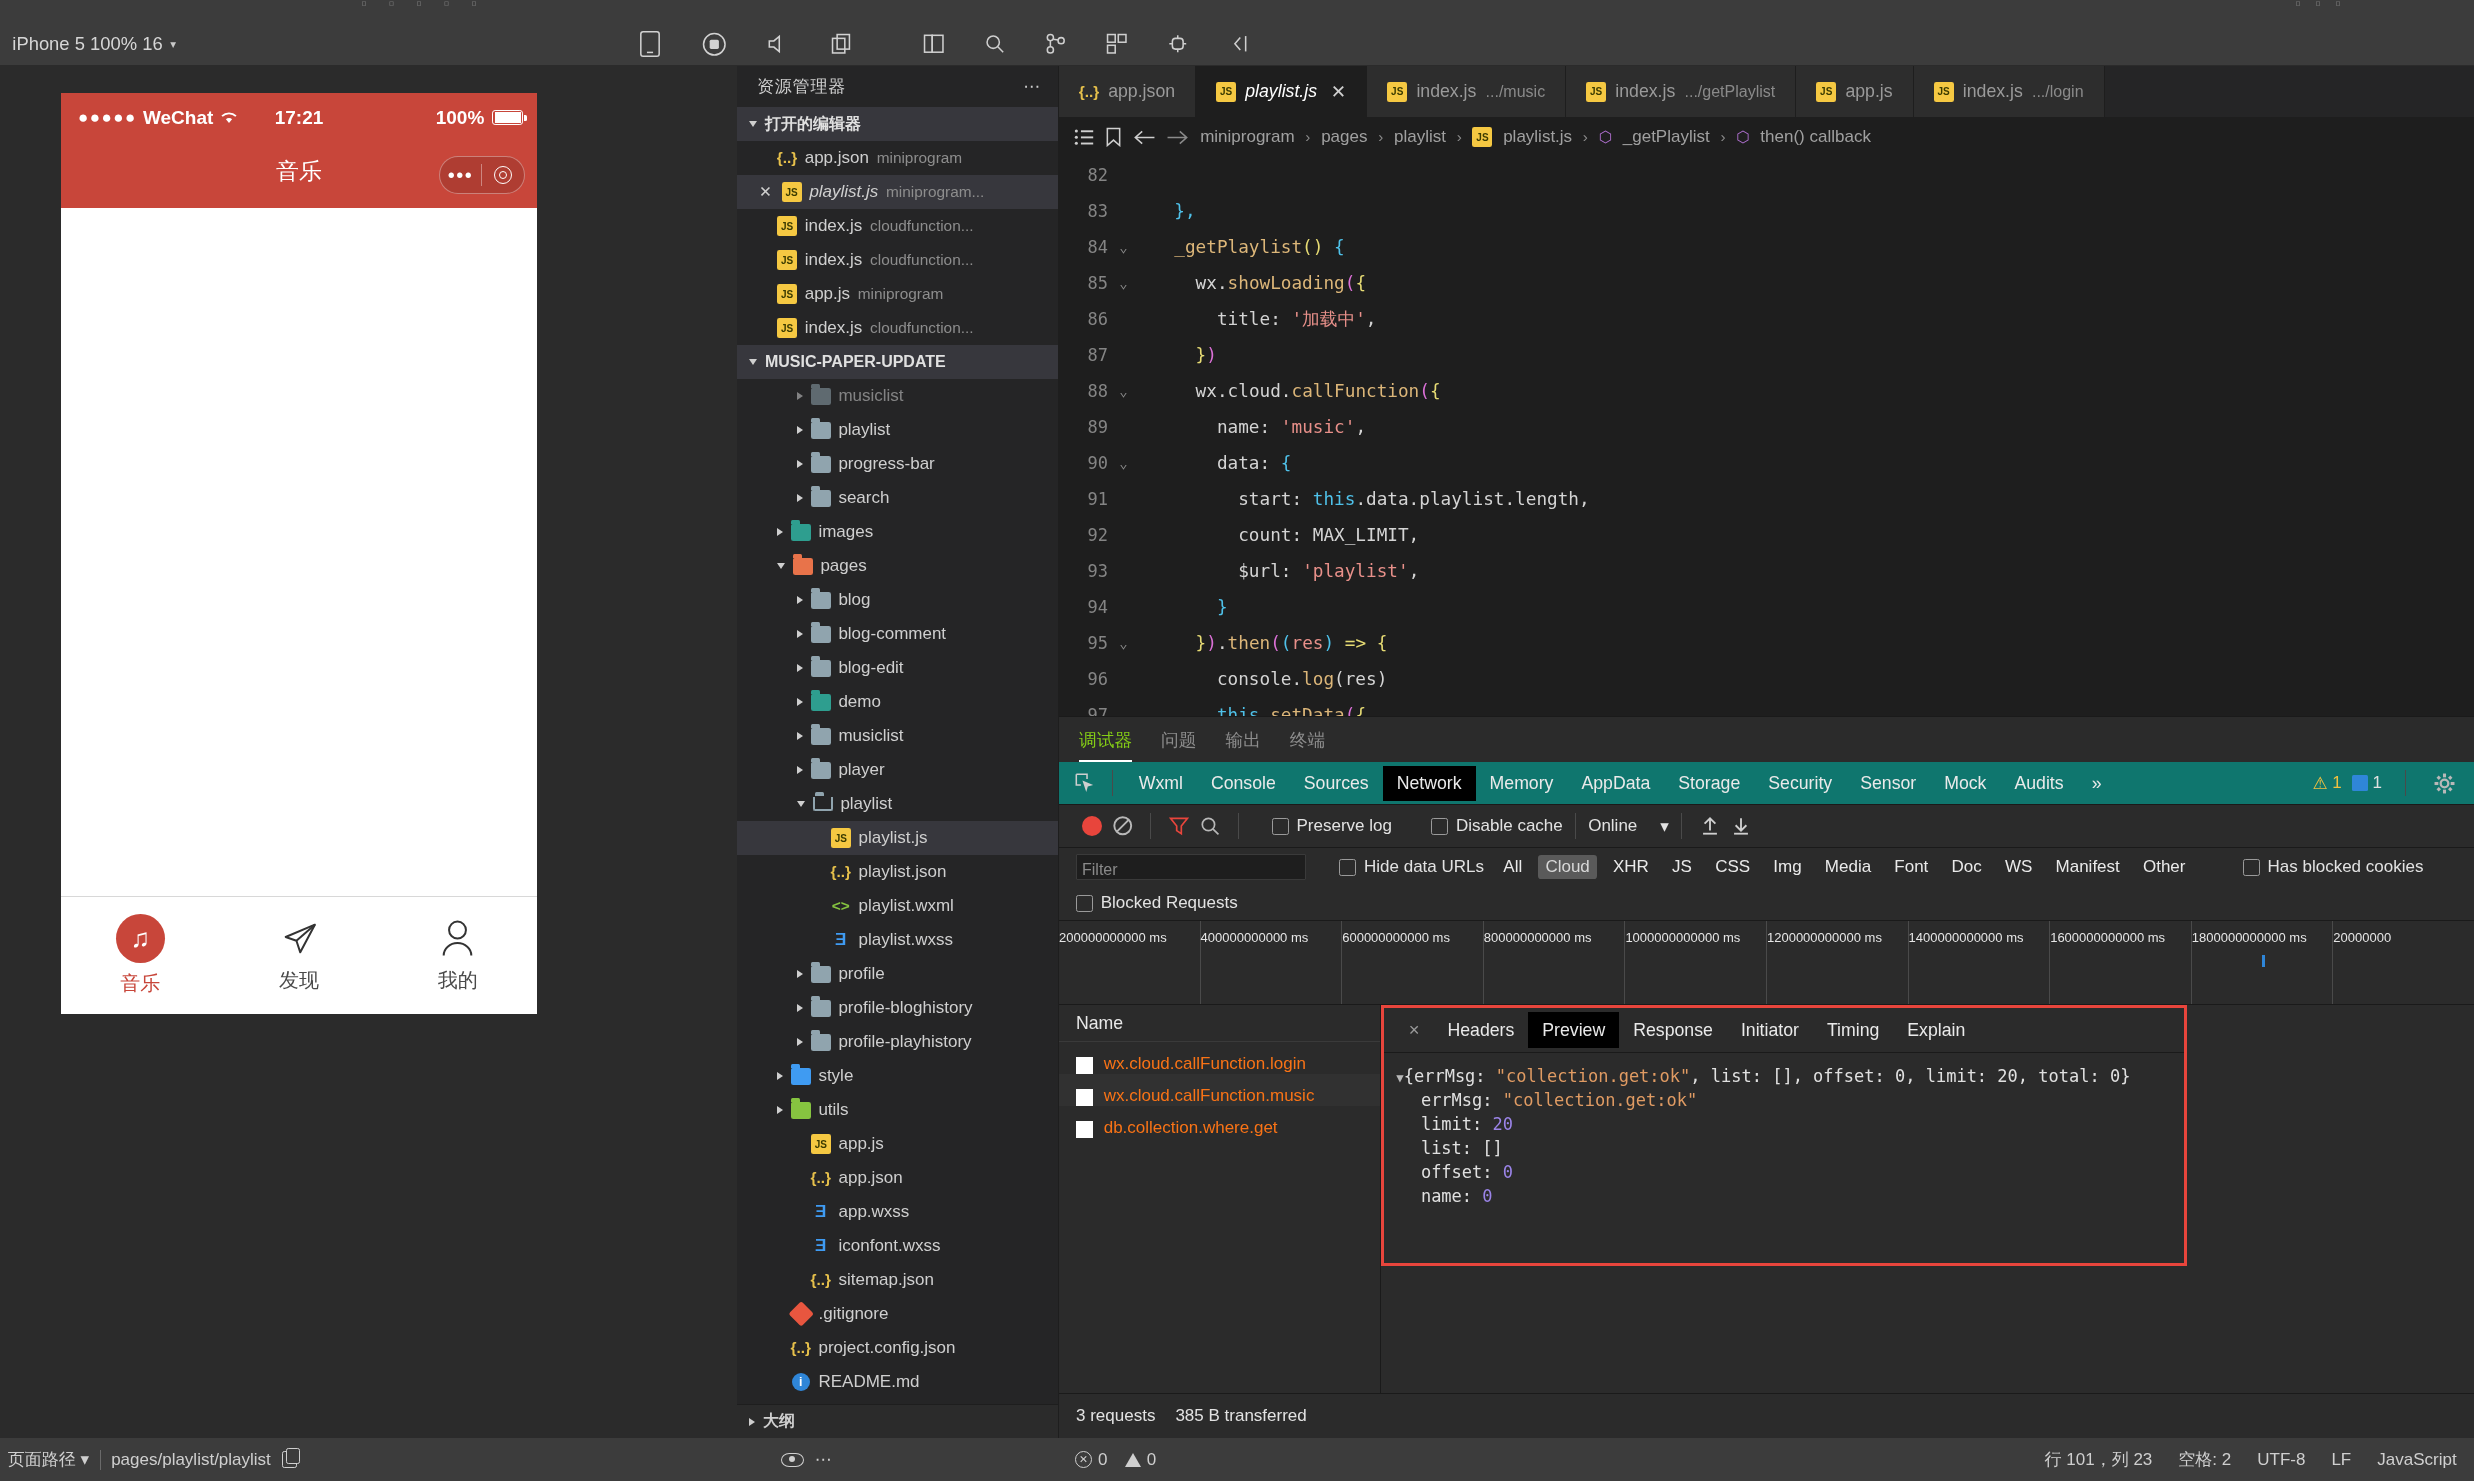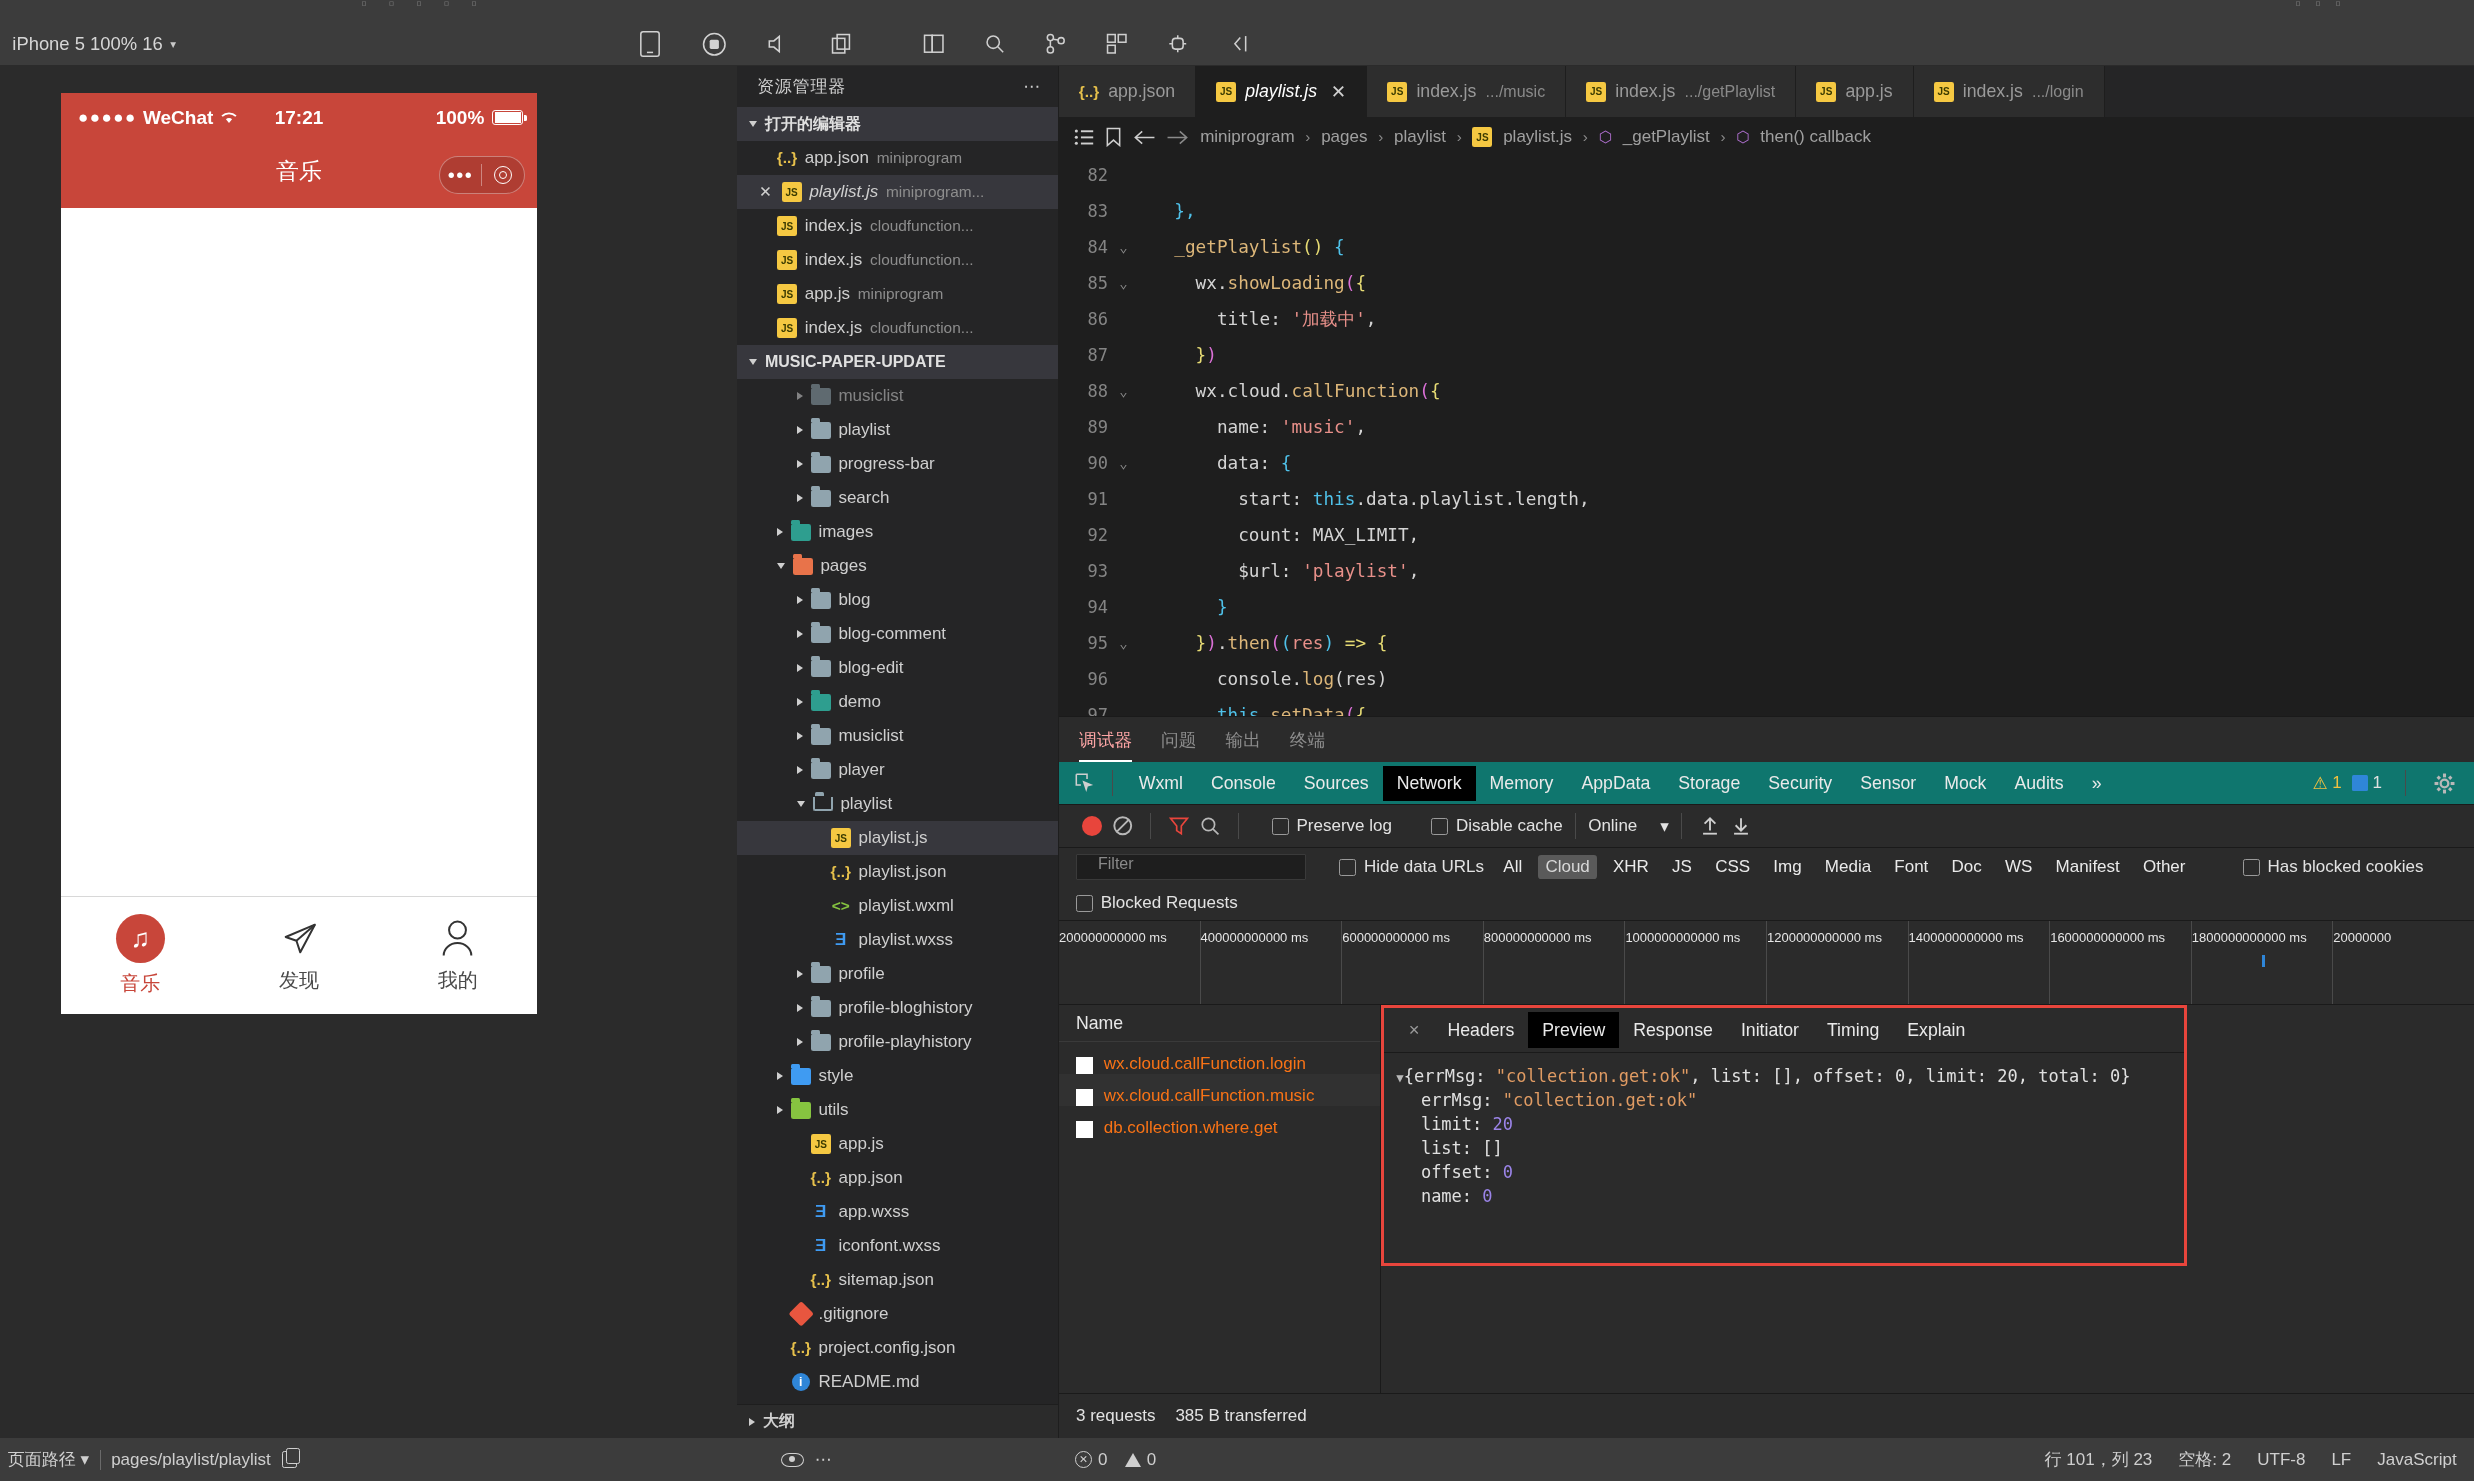--- a/index.html
+++ b/index.html
@@ -128,21 +128,21 @@
   .fold { width:31px; text-align:center; color:#8a8a8a; flex:0 0 31px; font-size:14px;}
   .ctext { padding-left:14px; }.k-fn{color:#dcb679}.k-str{color:#e8908a}.k-this{color:#4fc1e9}
   .k-pun{color:#d4d4d4}.k-brace1{color:#e6db74}.k-brace2{color:#da70d6}.k-brace3{color:#4fc1e9}.k-arrow{color:#e6db74}.k-plain{color:#d4d4d4}
 
   
   .devtools { flex:0 0 722px; height:722px; display:flex; flex-direction:column; background:#2b2b2b;
               border-top:0.8px solid #1a1a1a;}
   .dt-panel-tabs { height:45px; display:flex; align-items:flex-end; gap:29px; padding-left:20px; background:#2b2b2b;
                    flex:0 0 45px;}
   .dt-pt { color:#8c8c8c; font-size:17.7px; padding-bottom:7.7px; border-bottom:2.3px solid transparent;}
-  .dt-pt.active { color:#fca5a5; border-bottom-color:#ffffff;}
+  .dt-pt.active { color:#84cc16; border-bottom-color:#ffffff;}
   .dt-tabs { height:43px; flex:0 0 43px; display:flex; align-items:center; background:#0f766e;
              border-bottom:0.8px solid #1a1a1a; padding-left:12.3px; gap:0; position:relative;}
   .dt-cursor { width:28px;height:28px;display:flex;align-items:center;justify-content:center;color:#cfcfcf;}
   .vdiv { width:0.8px;height:26px;background:#4a4a4a;margin:0 12.3px;}
   .dt-tab { color:#eaeaea; font-size:17.7px; padding:7px 14px; }
   .dt-tab.active { background:#000000; }
   .dt-right { margin-left:auto; display:flex;align-items:center;gap:10.7px; padding-right:15.4px;}
   .warn { color:#f0c040; font-size:17px; display:flex;align-items:center;gap:4.6px;}
   .info-b { color:#e0e0e0; font-size:17px; display:flex;align-items:center;gap:4.6px;}
   .blue-sq{width:15.4px;height:15.4px;background:#2f86d8;border-radius:1.5px;display:inline-block;}
@@ -151,21 +151,21 @@
              border-bottom:0.8px solid #1a1a1a;}
   .rec-dot { width:20px;height:20px;border-radius:50%;background:#e8453c;}
   .ic-btn { width:31px;height:31px;display:flex;align-items:center;justify-content:center;color:#b8b8b8;font-size:18.4px;}
   .cb { width:17px;height:17px;border:1.5px solid #9a9a9a;border-radius:2.3px;display:inline-block;flex:0 0 17px;}
   .lbl-txt { color:#e2e2e2; font-size:17px; }
   .chk { display:flex;align-items:center;gap:7.7px;padding-left:21px;}
   .sel-online { color:#e2e2e2;font-size:17px;display:flex;align-items:center;gap:23px;}
 
   .nt-row2 { height:38px; flex:0 0 38px; display:flex;align-items:center;gap:12.3px;padding-left:17px;}
   .filterbox { width:230px;height:26px;background:#1e1e1e;border:0.8px solid #3a3a3a;border-radius:1px;
-               display:flex;align-items:flex-start;padding-left:21px;color:#8a8a8a;font-size:16px;}
+               display:flex;align-items:flex-end;padding-left:5px;color:#8a8a8a;font-size:16px;}
   .ftype { color:#eaeaea; font-size:17px; padding:2.3px 7px; border-radius:3.1px;}
   .ftype.on { background:#5a5a5a; color:#d8d8d8;}
   .nt-row3 { height:35px;flex:0 0 35px;display:flex;align-items:center;gap:7.7px;padding-left:17px;
              border-bottom:0.8px solid #1a1a1a;}
 
   .timeline { height:84px;flex:0 0 84px; display:flex; border-bottom:0.8px solid #1a1a1a; position:relative;
               background:#2b2b2b;}
   .tl-cell { flex:1 1 0; border-right:0.8px solid #4a4a4a; padding-top:9.2px; text-align:left;
              color:#e6e6e6; font-size:13px; position:relative;}
   .tl-mark { position:absolute; left:50%; top:34px; width:3.1px;height:12.3px;background:#2f86d8;}

